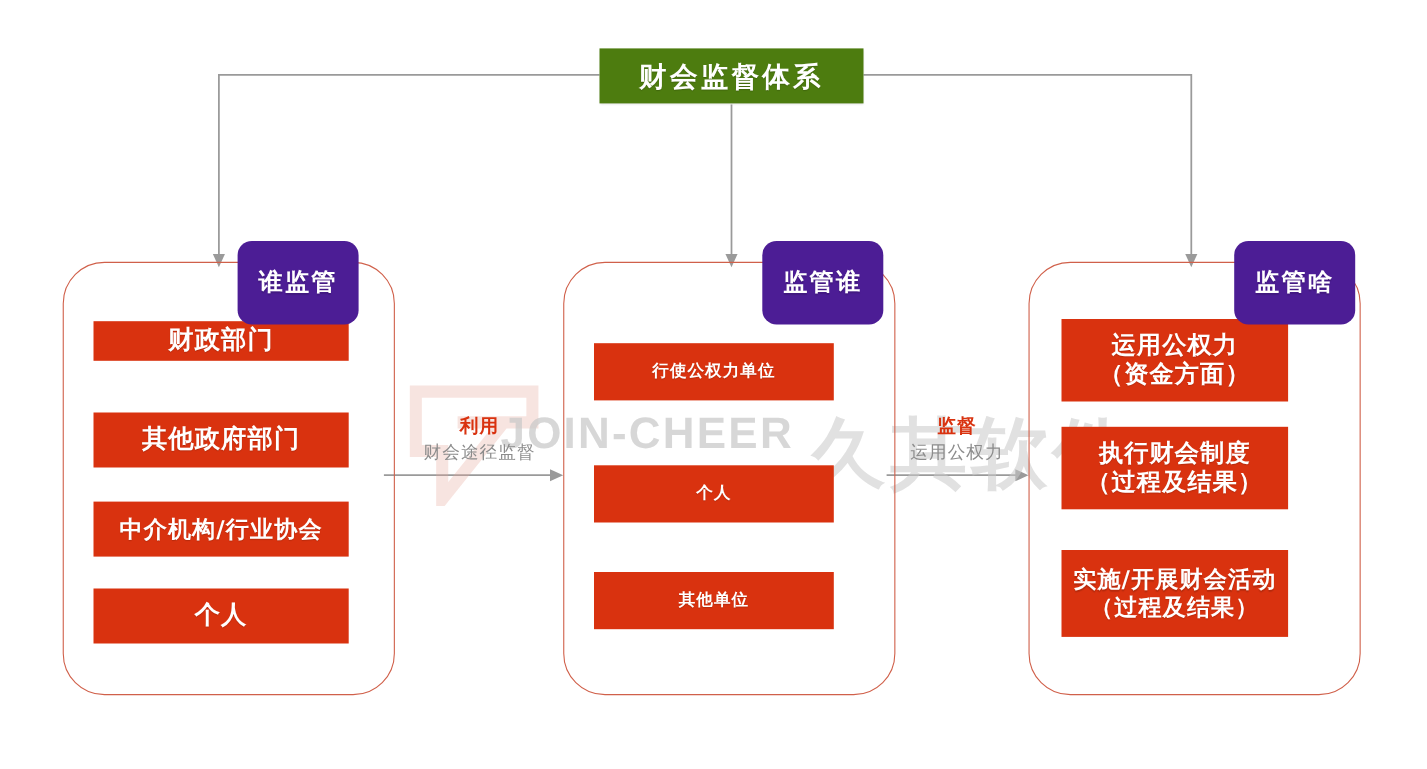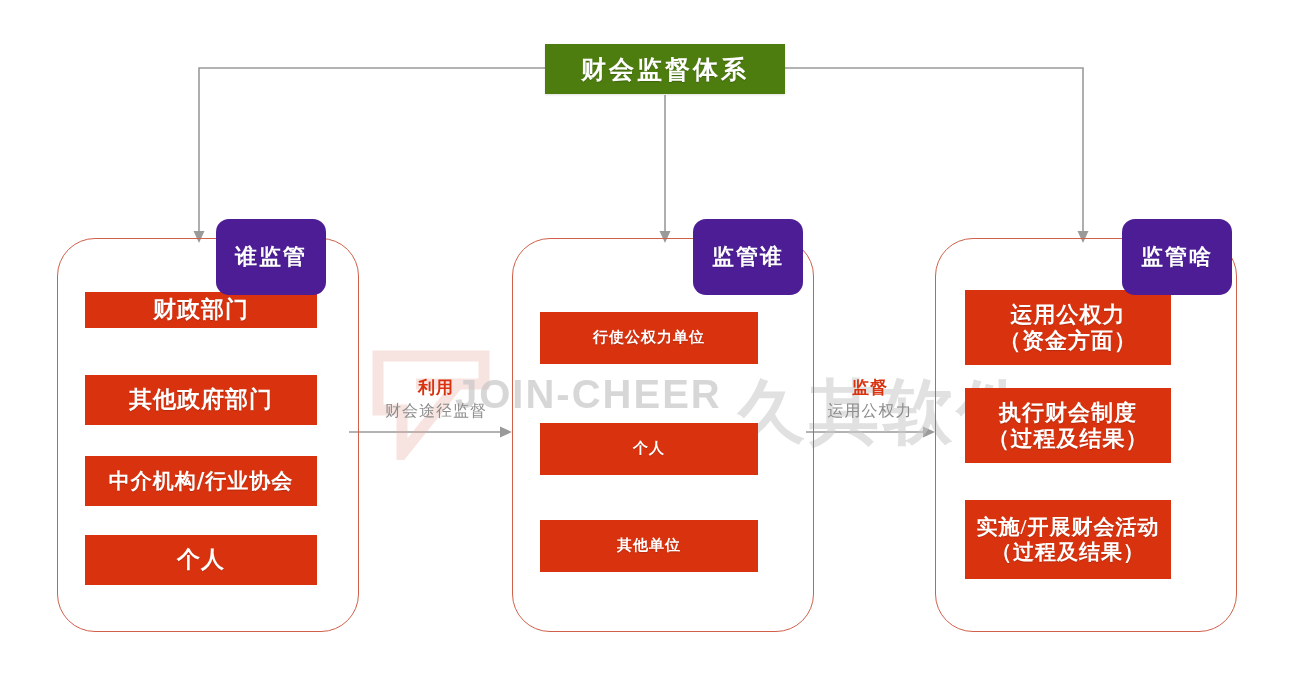--- a/index.html
+++ b/index.html
@@ -116,21 +116,21 @@
   
   .col2 .item{left:540px;width:218px;font-size:15px;}
   #c2i0{top:312px;height:52px;}
   #c2i1{top:423px;height:52px;}
   #c2i2{top:520px;height:52px;}
 
   
   .col3 .item{left:965px;width:206px;font-size:22px;flex-direction:column;}
   #c3i0{top:290px;height:75px;}
   #c3i1{top:388px;height:75px;}
-  #c3i2{top:500px;height:79px;font-size:21px;font-family:Liberation Serif, serif;}
+  #c3i2{top:500px;height:79px;font-size:21px;}
 
   
   .linklabel{
     position:absolute;
     text-align:center;
     z-index:16;
     font-family:"DejaVu Sans",sans-serif;
     white-space:nowrap;
   }
   .linklabel .lab-top{

